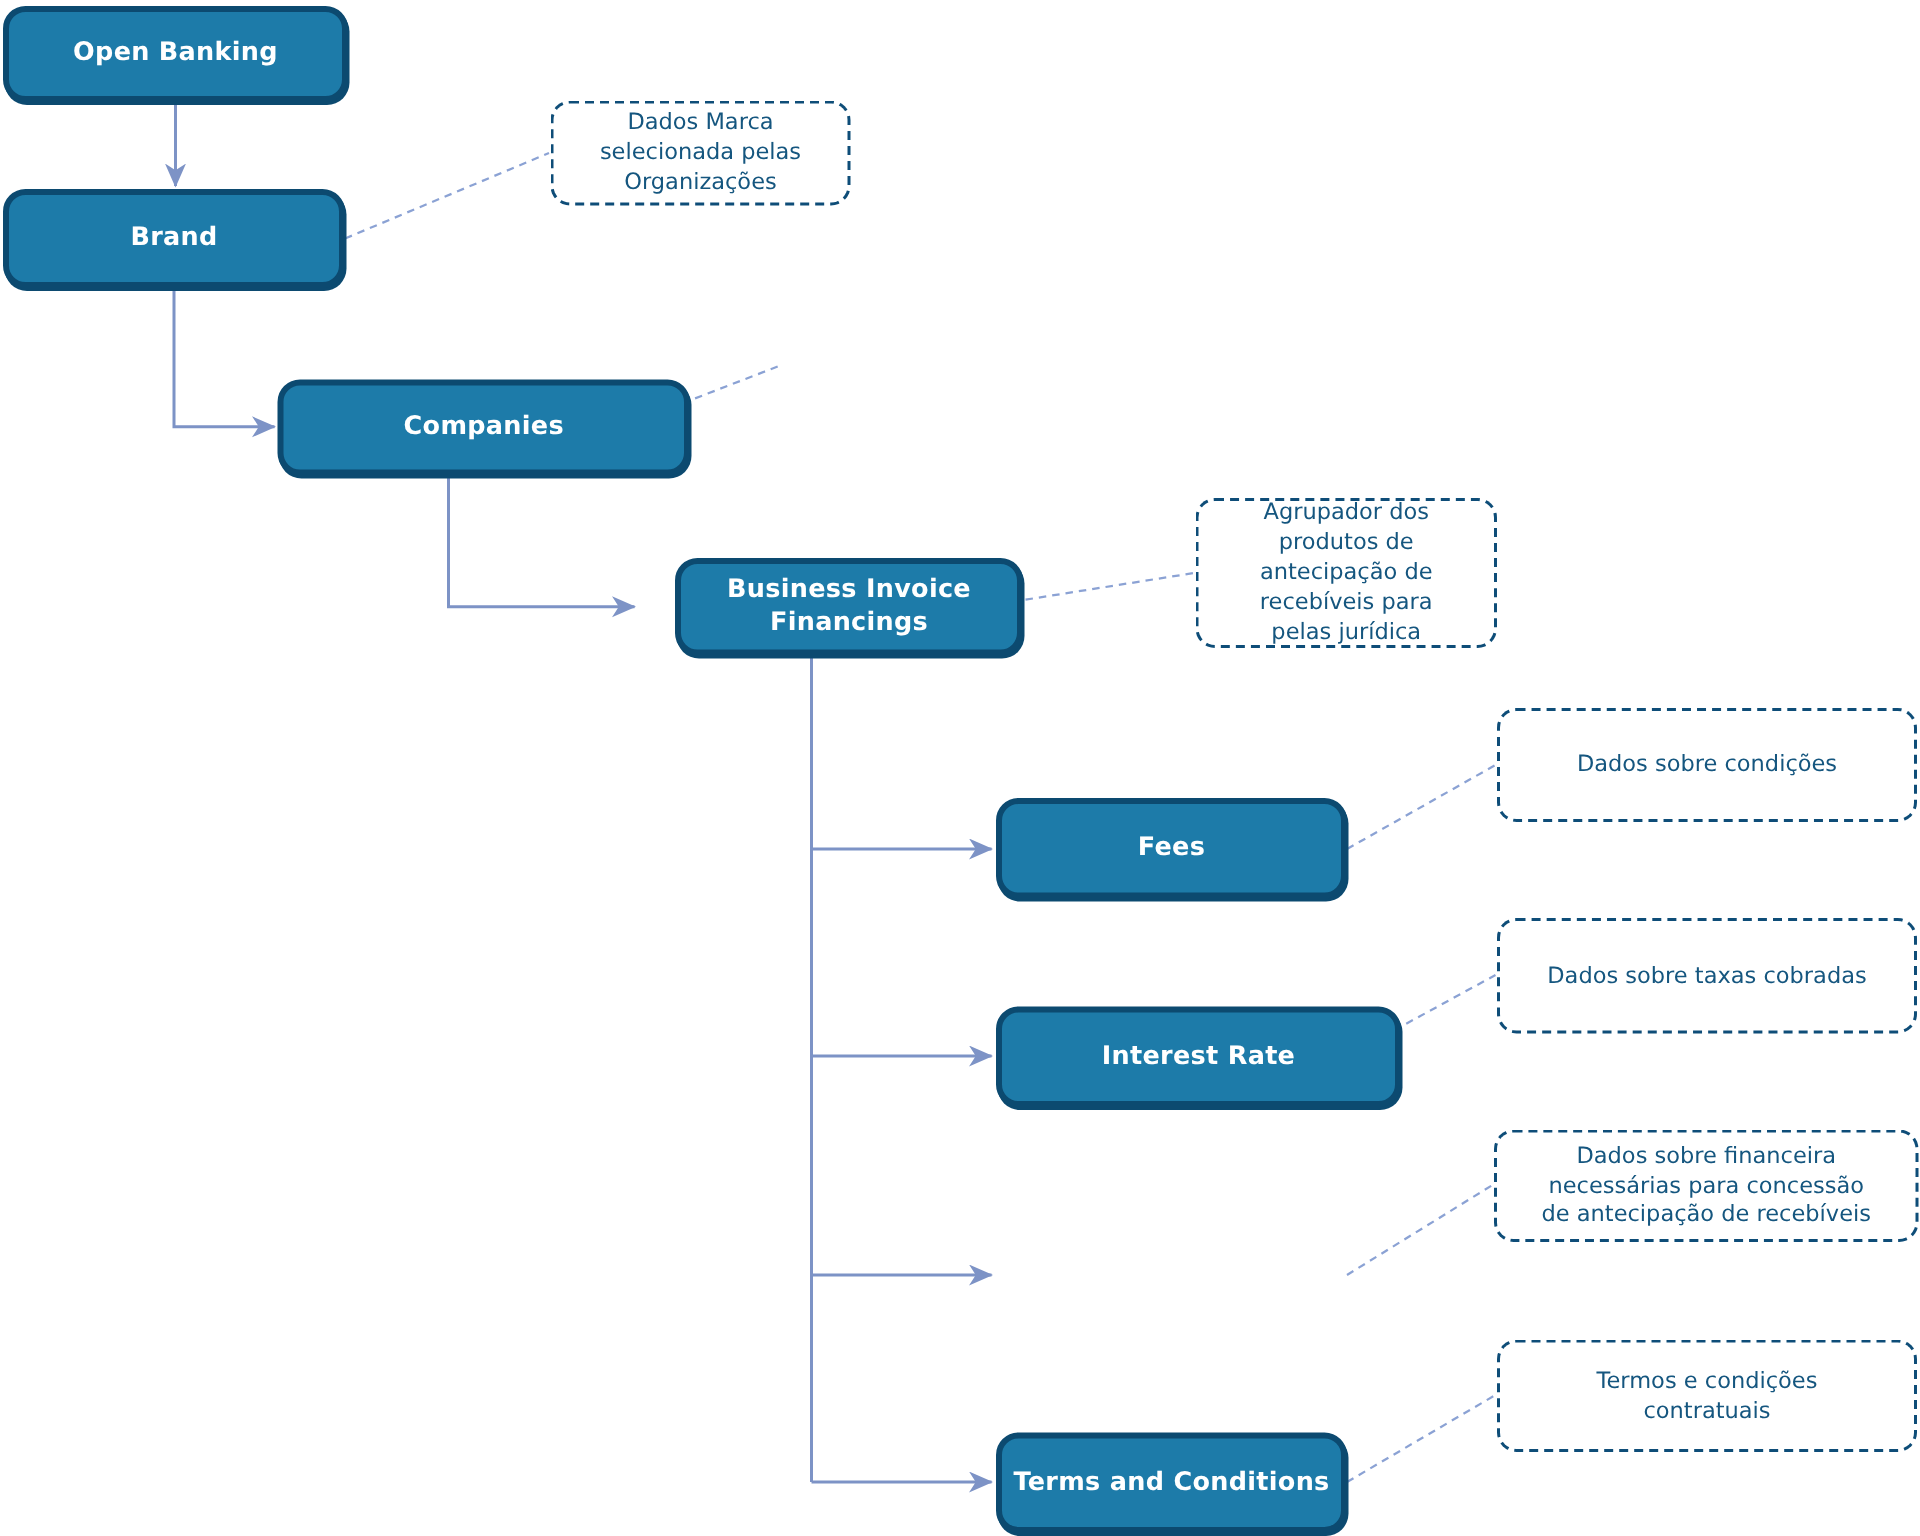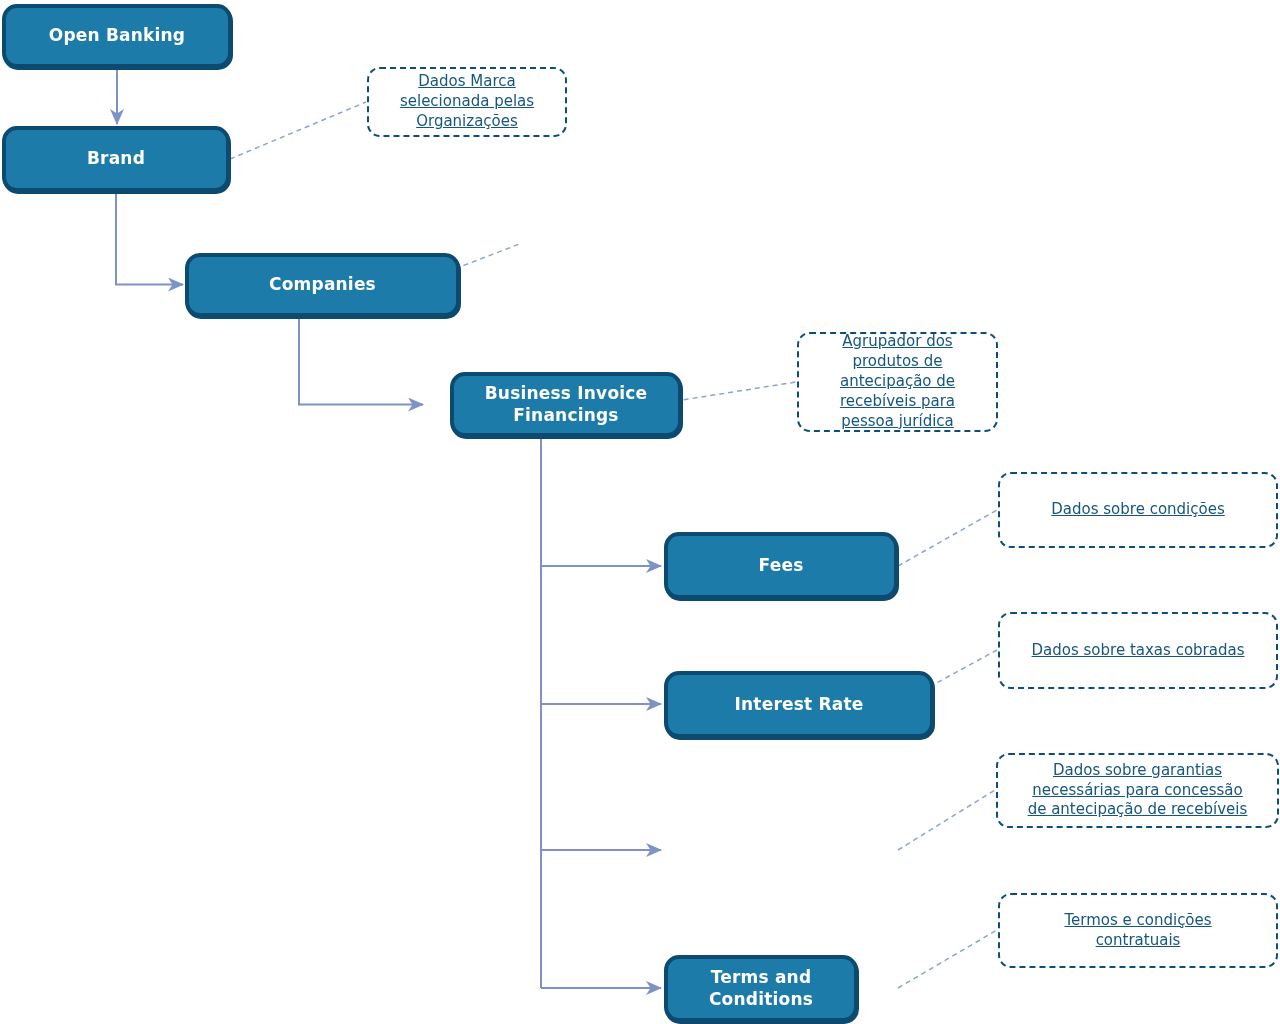--- a/index.html
+++ b/index.html
@@ -55,21 +55,20 @@
     justify-content: center;
     text-align: center;
     z-index: 1;
     padding: 2px 4px;
   }
   .callout-text {
     color: #15567f;
     font-size: 15px;
     line-height: 1.33;
     white-space: pre-line;
-    text-decoration: underline;
   }
 </style>
 </head>
 <body>
 
 <div class="canvas">
 
   <svg class="connector-layer" width="1280" height="1024" viewBox="0 0 1280 1024" xmlns="http://www.w3.org/2000/svg">
     <defs>
       <marker id="arrowhead" markerUnits="userSpaceOnUse" markerWidth="18" markerHeight="16" refX="15" refY="7" orient="auto">
@@ -114,49 +113,49 @@
 
   <div class="node" style="left:664px; top:532px; width:234px; height:67px">
     <span class="node-label">Fees</span>
   </div>
 
   <div class="node" style="left:664px; top:671px; width:270px; height:67px">
     <span class="node-label">Interest Rate</span>
   </div>
 
 
-  <div class="node" style="left:664px; top:955px; width:194px; height:67px">
+  <div class="node" style="left:664px; top:955px; width:234px; height:67px">
     <span class="node-label">Terms and Conditions</span>
   </div>
 
   <div class="callout" style="left:367px; top:67px; width:200px; height:70px">
     <span class="callout-text">Dados Marca
 selecionada pelas
 Organizações</span>
   </div>
 
 
   <div class="callout" style="left:797px; top:332px; width:201px; height:100px">
     <span class="callout-text">Agrupador dos
 produtos de
 antecipação de
 recebíveis para
-pessoa jurídica</span>
+pelas jurídica</span>
   </div>
 
   <div class="callout" style="left:998px; top:472px; width:280px; height:76px">
     <span class="callout-text">Dados sobre condições</span>
   </div>
 
   <div class="callout" style="left:998px; top:612px; width:280px; height:77px">
     <span class="callout-text">Dados sobre taxas cobradas</span>
   </div>
 
   <div class="callout" style="left:996px; top:753px; width:283px; height:75px">
-    <span class="callout-text">Dados sobre garantias
+    <span class="callout-text">Dados sobre financeira
 necessárias para concessão
 de antecipação de recebíveis</span>
   </div>
 
   <div class="callout" style="left:998px; top:893px; width:280px; height:75px">
     <span class="callout-text">Termos e condições
 contratuais</span>
   </div>
 
 </div>

